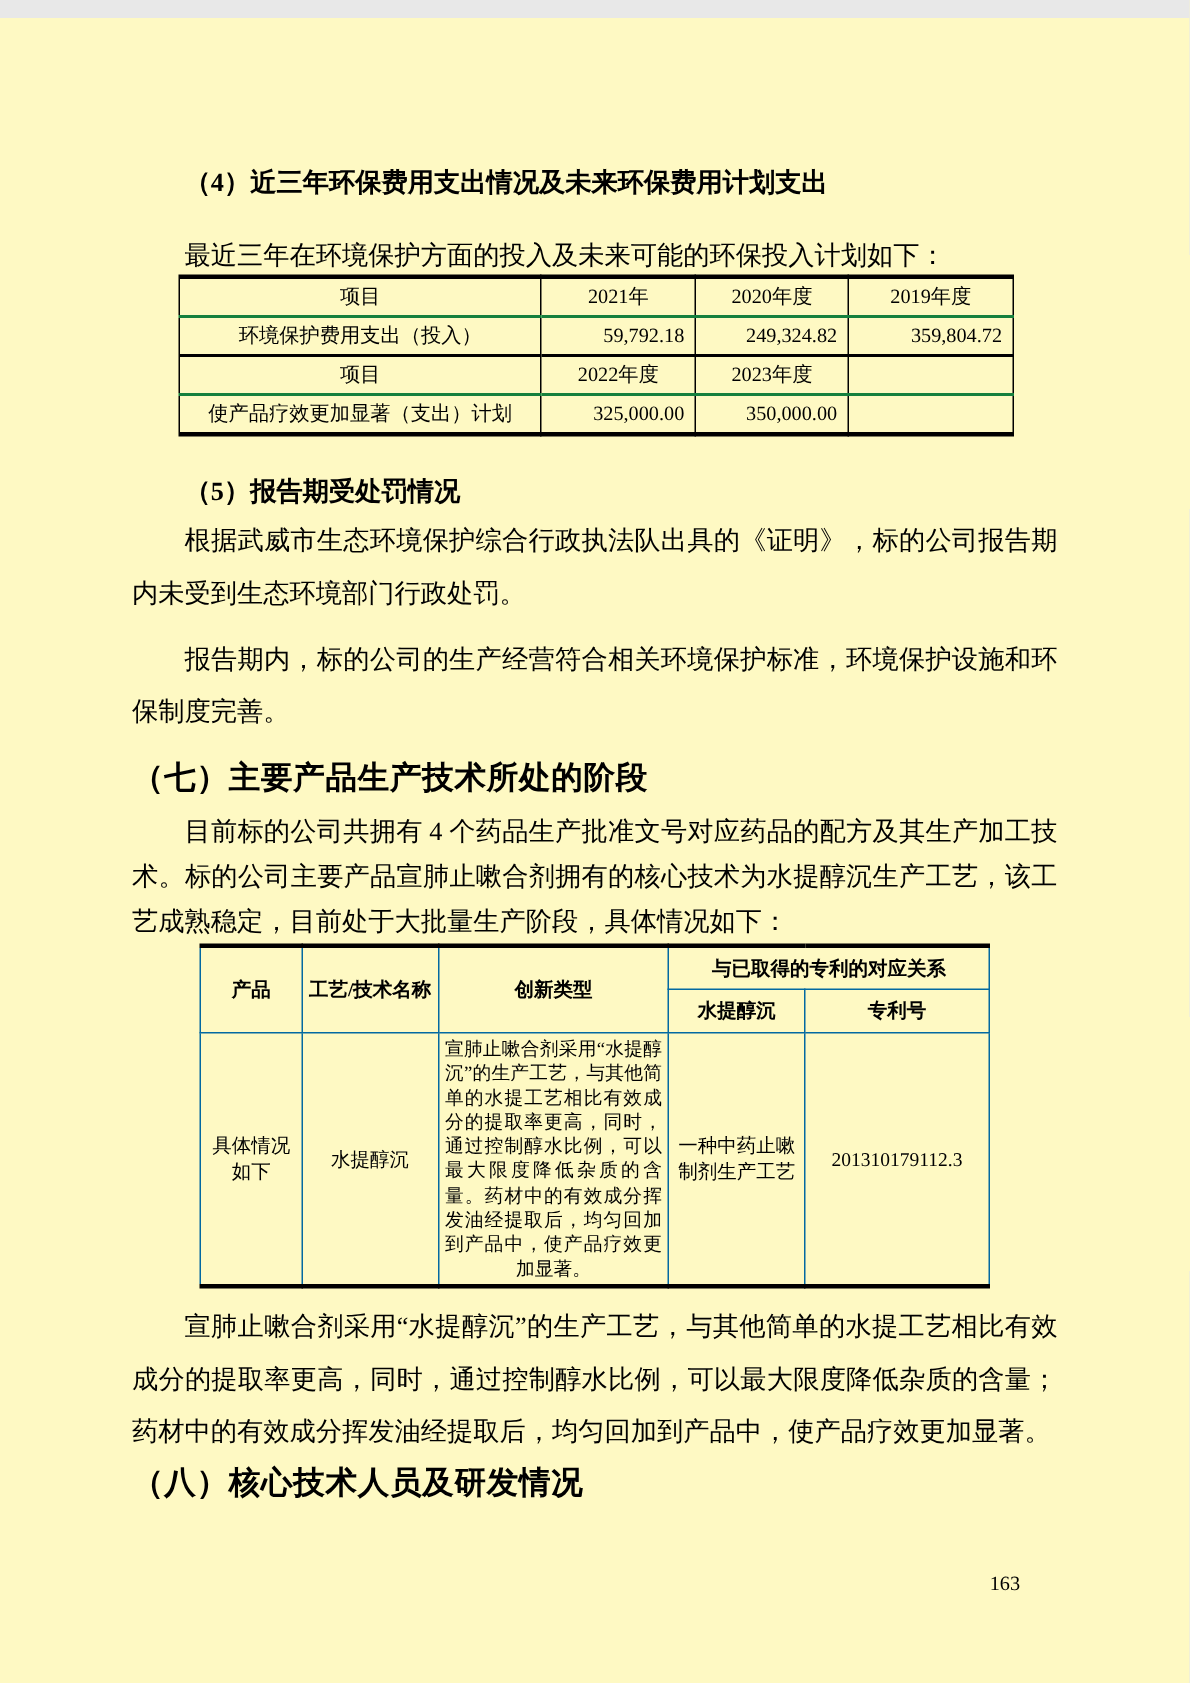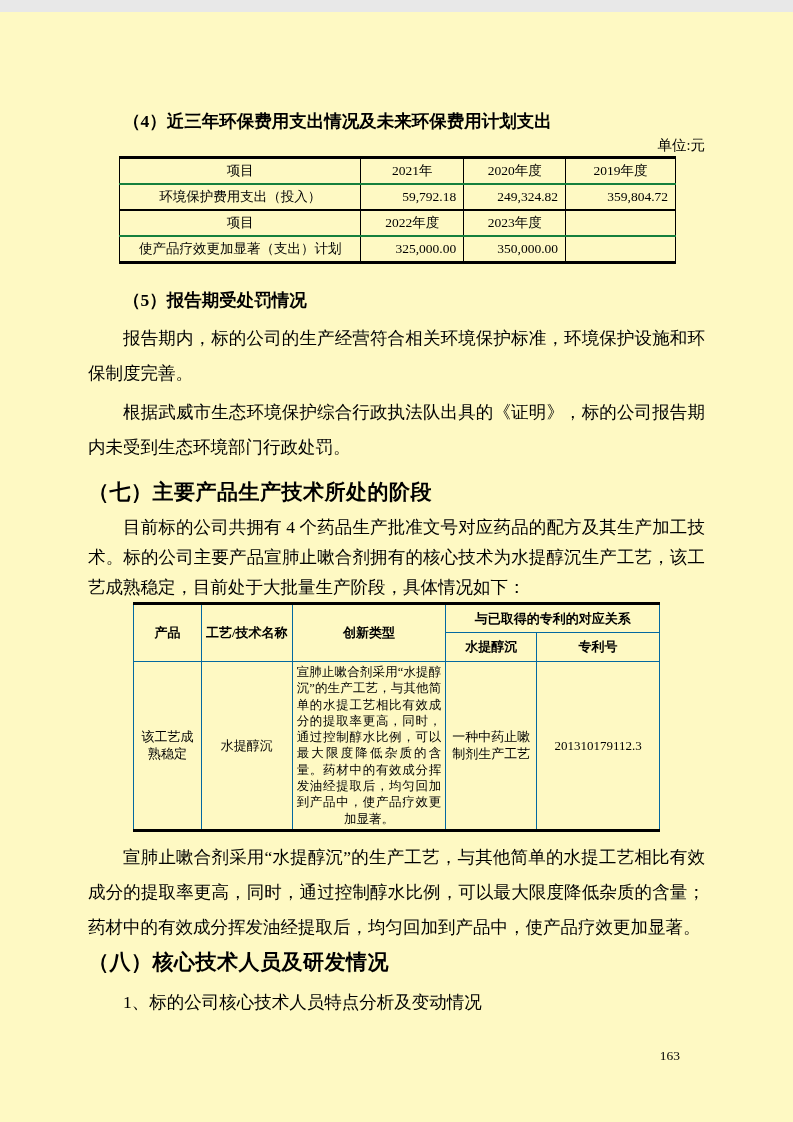--- a/index.html
+++ b/index.html
@@ -84,22 +84,22 @@
   }
 </style>
 </head>
 <body>
 
 <div class="page">
   <div class="content">
 
     <p class="h-num">（4）近三年环保费用支出情况及未来环保费用计划支出</p>
 
+    <p class="p-intro">最近三年在环境保护方面的投入及未来可能的环保投入计划如下：</p>
 
-    <div class="unit-line">单位:元</div>
 
     <table class="tbl-env">
       <colgroup>
         <col style="width:242px">
           <col style="width:103px">
           <col style="width:102px">
           <col style="width:110px">
       </colgroup>
       <tbody>
         <tr class="hdr">
@@ -124,23 +124,23 @@
           <td class="label">使产品疗效更加显著（支出）计划</td>
           <td class="num">325,000.00</td>
           <td class="num">350,000.00</td>
           <td class="num"></td>
         </tr>
       </tbody>
     </table>
 
     <p class="h-num sp-h4b">（5）报告期受处罚情况</p>
 
+    <p class="p-body sp-p2">根据武威市生态环境保护综合行政执法队出具的《证明》，标的公司报告期内未受到生态环境部门行政处罚。</p>
+
     <p class="p-body sp-p1">报告期内，标的公司的生产经营符合相关环境保护标准，环境保护设施和环保制度完善。</p>
-
-    <p class="p-body sp-p2">根据武威市生态环境保护综合行政执法队出具的《证明》，标的公司报告期内未受到生态环境部门行政处罚。</p>
 
     <p class="h-big sp-h2a">（七）主要产品生产技术所处的阶段</p>
 
     <p class="p-body sp-p3">目前标的公司共拥有 4 个药品生产批准文号对应药品的配方及其生产加工技术。标的公司主要产品宣肺止嗽合剂拥有的核心技术为水提醇沉生产工艺，该工艺成熟稳定，目前处于大批量生产阶段，具体情况如下：</p>
 
     <table class="tbl-tech">
       <colgroup>
         <col style="width:68px">
           <col style="width:91px">
           <col style="width:154px">
@@ -152,31 +152,30 @@
           <td rowspan="2">产品</td>
           <td rowspan="2">工艺/技术名称</td>
           <td rowspan="2">创新类型</td>
           <td colspan="2">与已取得的专利的对应关系</td>
         </tr>
         <tr class="t2-hdr t2-hdr-sub">
           <td>水提醇沉</td>
           <td>专利号</td>
         </tr>
         <tr>
-          <td class="cell-small">该工艺成熟稳定</td>
+          <td class="cell-small">具体情况如下</td>
           <td class="cell-small">水提醇沉</td>
           <td class="cell-innovation">宣肺止嗽合剂采用“水提醇沉”的生产工艺，与其他简单的水提工艺相比有效成分的提取率更高，同时，通过控制醇水比例，可以最大限度降低杂质的含量。药材中的有效成分挥发油经提取后，均匀回加到产品中，使产品疗效更加显著。</td>
           <td class="cell-small">一种中药止嗽制剂生产工艺</td>
           <td class="cell-small">201310179112.3</td>
         </tr>
       </tbody>
     </table>
 
     <p class="p-body sp-p4">宣肺止嗽合剂采用“水提醇沉”的生产工艺，与其他简单的水提工艺相比有效成分的提取率更高，同时，通过控制醇水比例，可以最大限度降低杂质的含量；药材中的有效成分挥发油经提取后，均匀回加到产品中，使产品疗效更加显著。</p>
 
     <p class="h-big sp-h2b">（八）核心技术人员及研发情况</p>
 
-    <p class="sp-item" style="margin-bottom:0;">1、标的公司核心技术人员特点分析及变动情况</p>
 
   </div>
 
   <div class="page-number">163</div>
 </div>
 
 </body></html>

